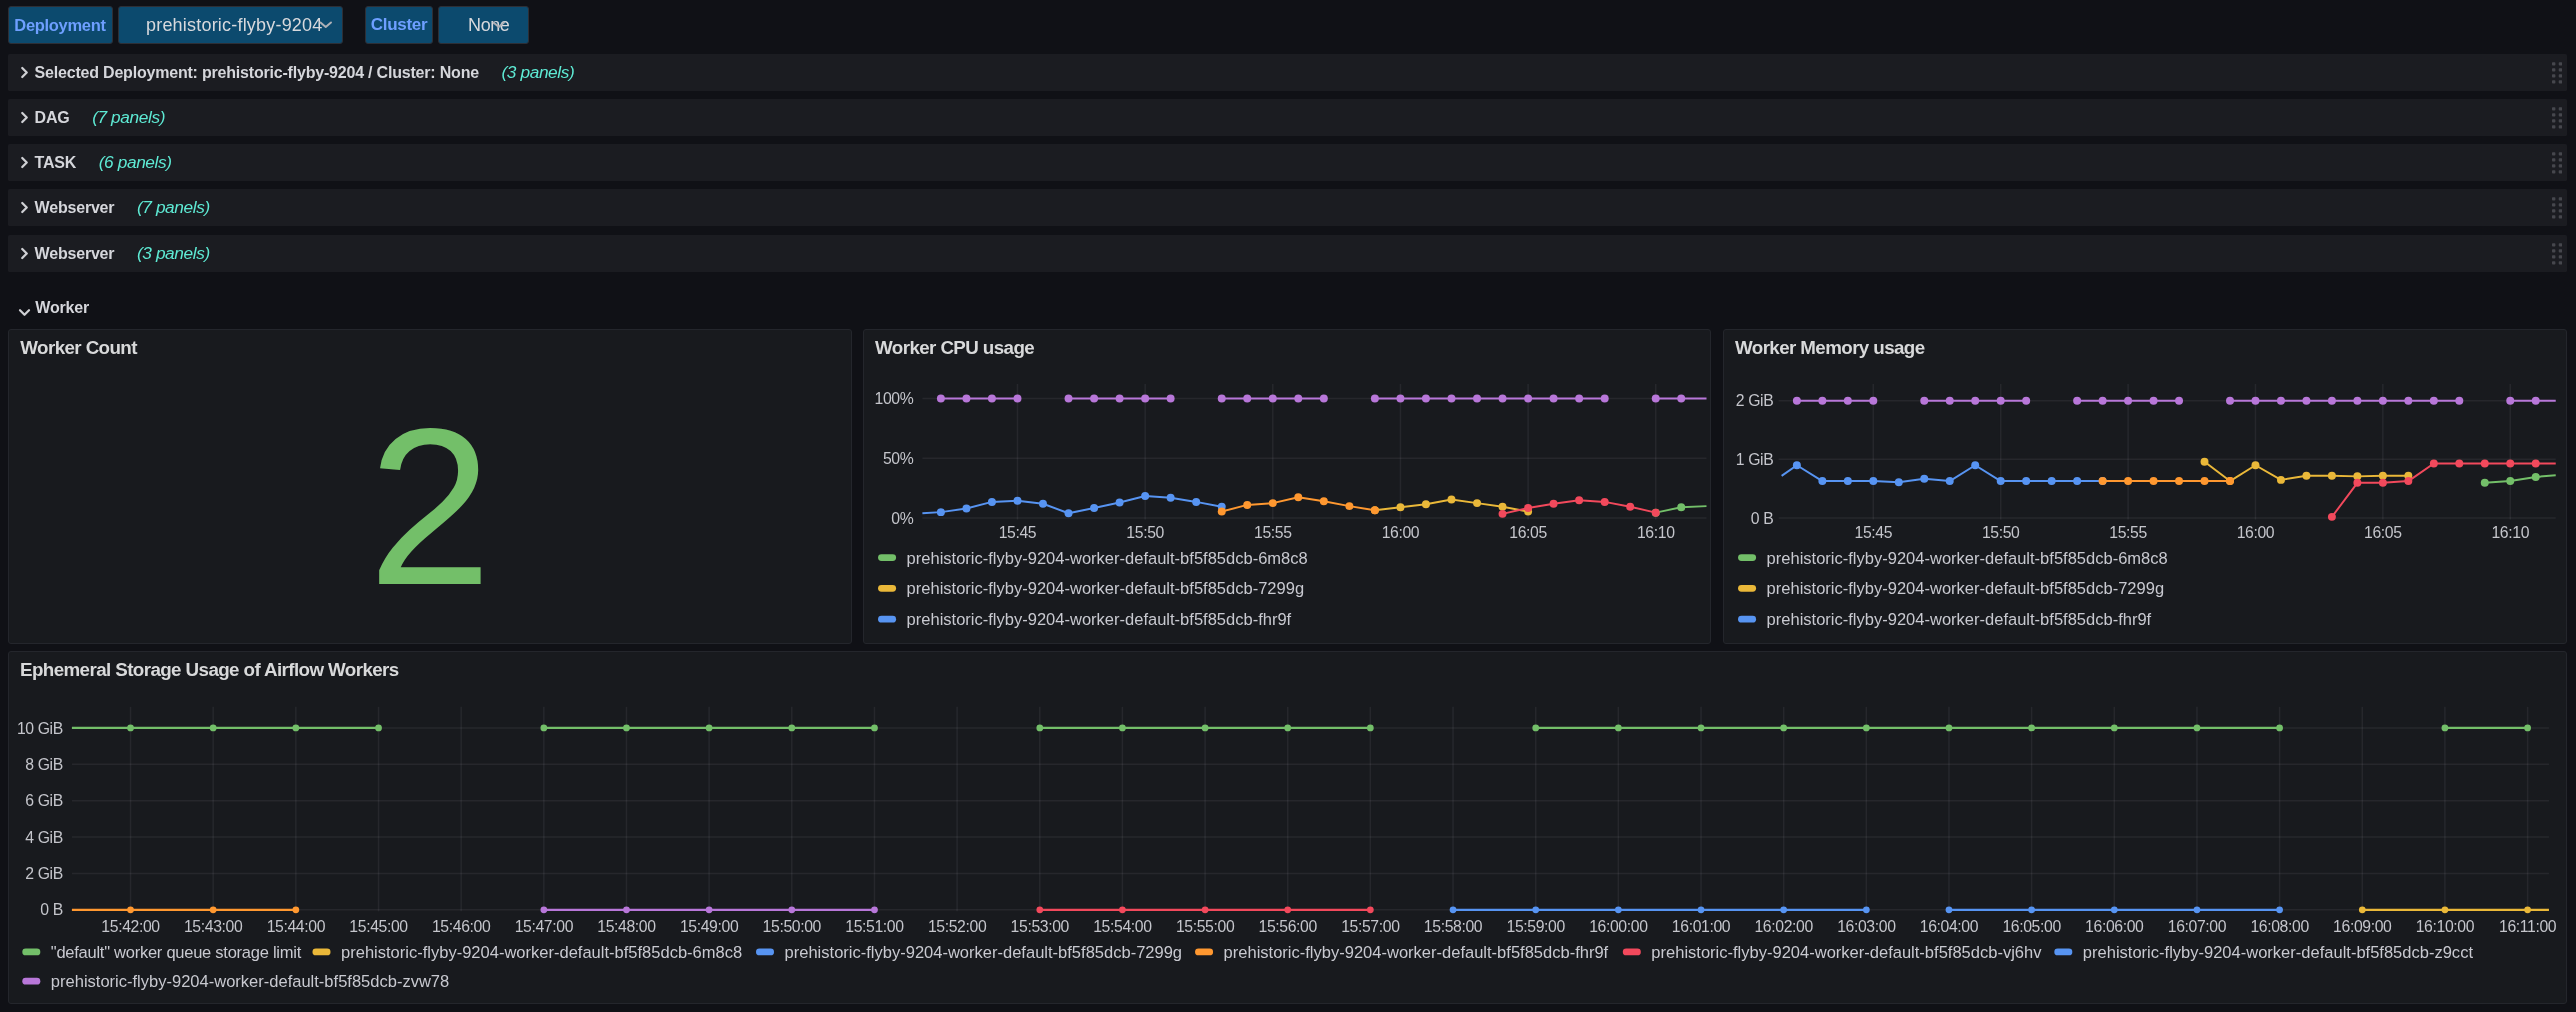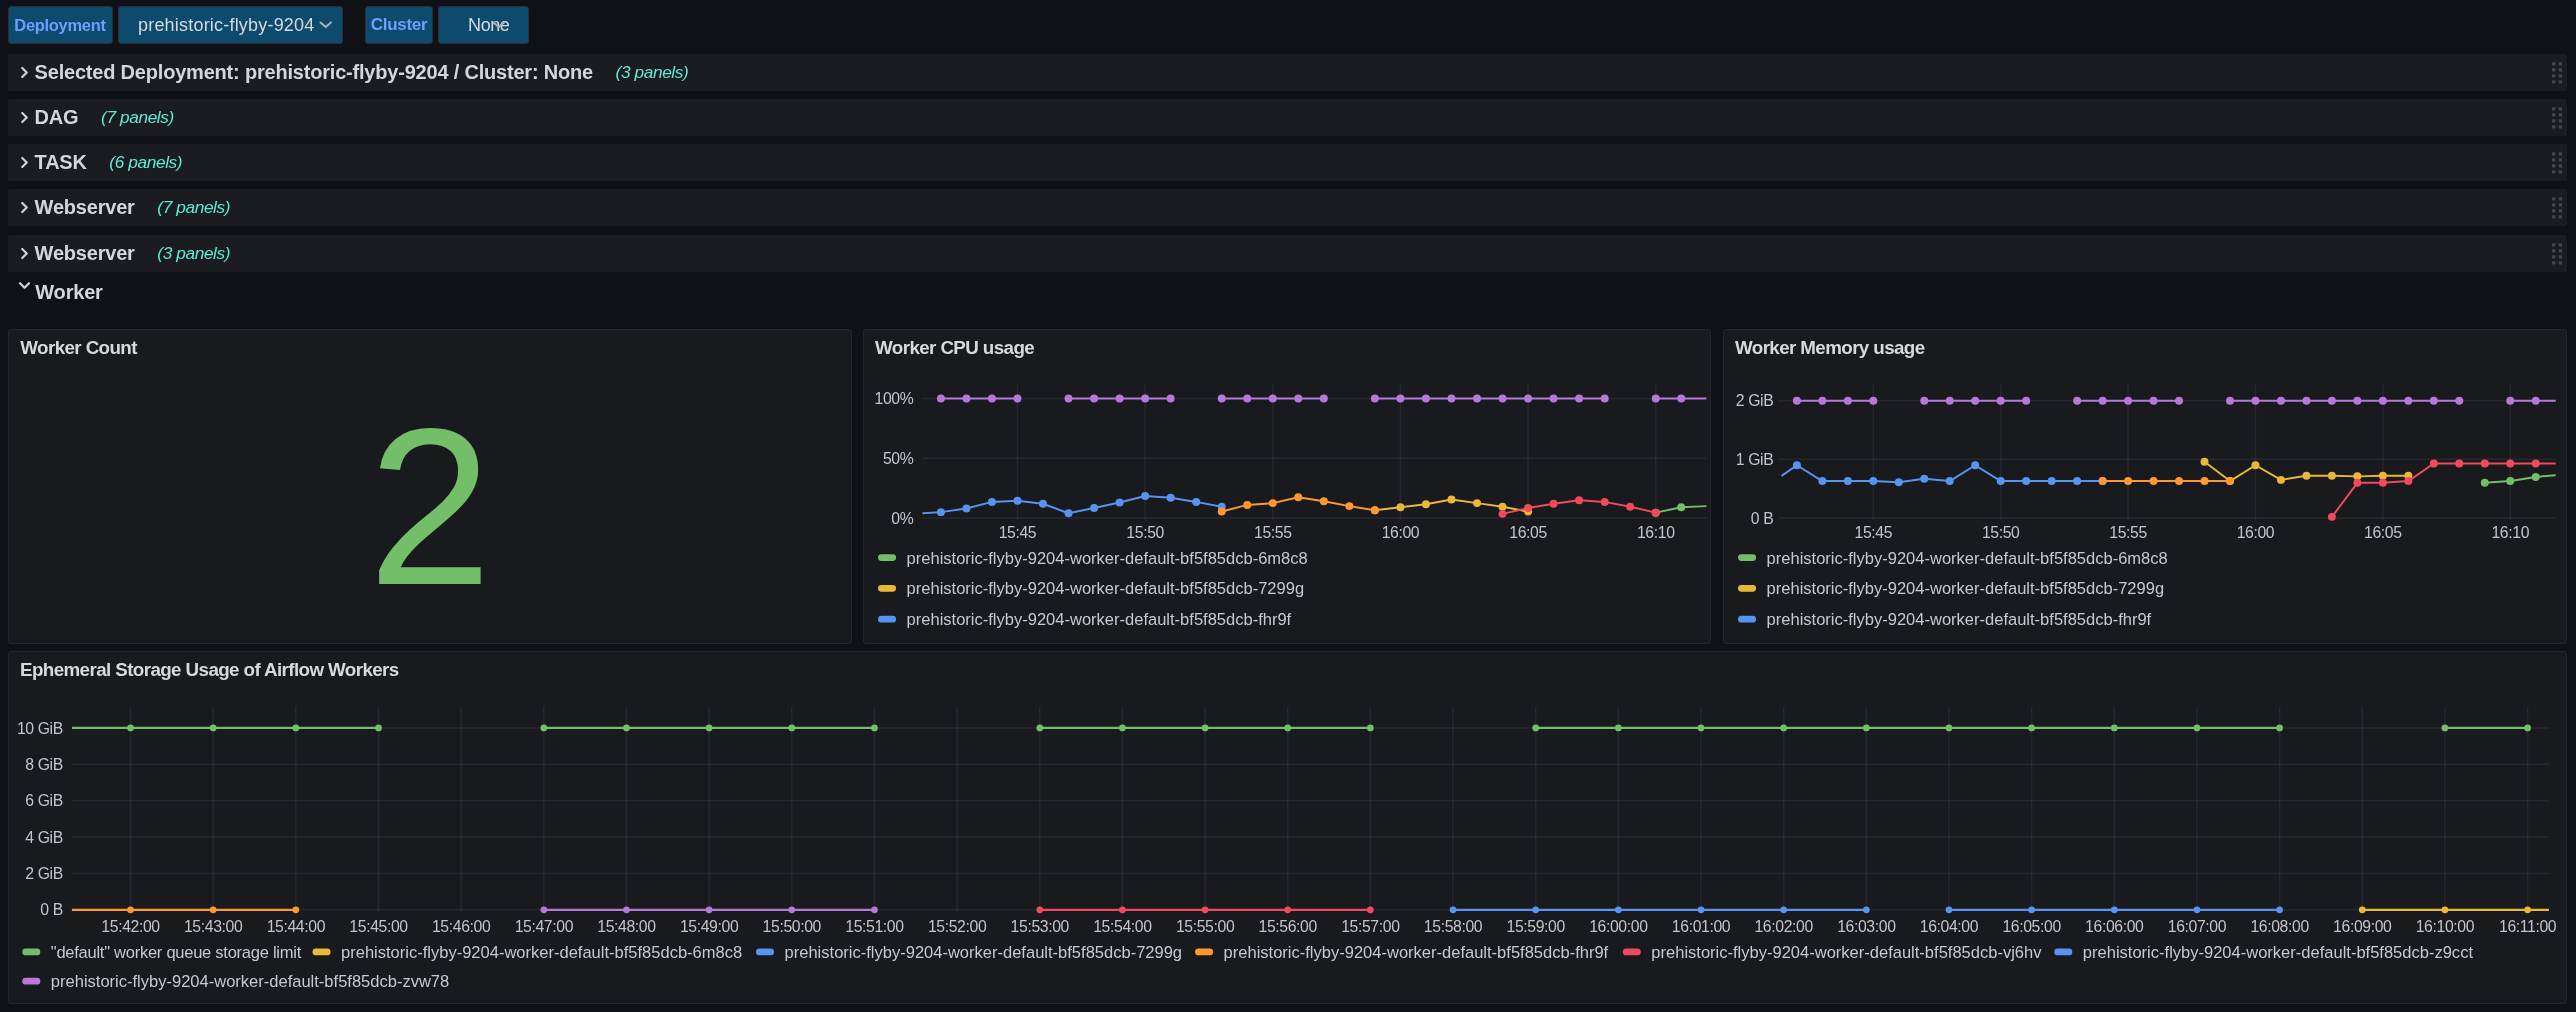--- a/index.html
+++ b/index.html
@@ -1,26 +1,26 @@
 <!DOCTYPE html>
 <html style="font-size:12px"><head><meta charset="utf-8"><style>
 *{margin:0;padding:0;box-sizing:border-box}
 html,body{width:2576px;height:1012px;background:#101116;font-family:"Liberation Sans",sans-serif;overflow:hidden;position:relative}
 .abs{position:absolute}
 .panel{position:absolute;background:#181a1e;border:1.5px solid #24262c;border-radius:3px}
 .bar{position:absolute;background:#1b1c21;border-radius:1.5px;display:flex;align-items:center}
 .btn{position:absolute;background:#0c4a6e;border:1.5px solid #2d2f36;border-radius:3px;display:flex;align-items:center;justify-content:center}
-.rtitle{font-size:20px;font-weight:700;color:#d5d6db;letter-spacing:-0.2px;white-space:nowrap}
+.rtitle{font-size:16px;font-weight:700;color:#d5d6db;letter-spacing:-0.2px;white-space:nowrap}
 .rnote{font-size:17.3px;font-style:italic;color:#5eead4;letter-spacing:-0.4px;margin-left:22.6px;white-space:nowrap}
 svg text{font-family:"Liberation Sans",sans-serif}
 </style></head><body>
 <div class="btn" style="left:7.5px;top:6px;width:105px;height:38px">
     <span style="font-size:16.5px;font-weight:700;color:#6e9fff;letter-spacing:-0.3px">Deployment</span>
   </div>
-<div class="btn" style="left:118px;top:6px;width:225px;height:38px;justify-content:flex-start;padding-left:19px">
+<div class="btn" style="left:118px;top:6px;width:225px;height:38px;justify-content:flex-start;padding-left:27px">
     <span style="font-size:18px;color:#d8d9dd;letter-spacing:0.2px">prehistoric-flyby-9204</span>
   </div>
 <svg class="abs" style="left:319px;top:21px" width="13.5" height="7.5" viewBox="0 0 18 10">
     <path d="M2 2 L9 8 L16 2" fill="none" stroke="#aeb0b6" stroke-width="2.6" stroke-linecap="round" stroke-linejoin="round"></path>
   </svg>
 <div class="btn" style="left:365px;top:6px;width:68px;height:38px">
     <span style="font-size:17px;font-weight:700;color:#6e9fff;letter-spacing:-0.3px">Cluster</span>
   </div>
 <div class="btn" style="left:438px;top:6px;width:91px;height:38px;justify-content:center;padding-left:10.5px">
     <span style="font-size:18px;color:#d8d9dd;letter-spacing:-0.4px">None</span>
@@ -106,21 +106,21 @@
       <rect x="0" y="0" width="4.5" height="4.5" rx="1" fill="#46474d"></rect>
       <rect x="9" y="0" width="4.5" height="4.5" rx="1" fill="#46474d"></rect>
       <rect x="0" y="8" width="4.5" height="4.5" rx="1" fill="#46474d"></rect>
       <rect x="9" y="8" width="4.5" height="4.5" rx="1" fill="#46474d"></rect>
       <rect x="0" y="16" width="4.5" height="4.5" rx="1" fill="#46474d"></rect>
       <rect x="9" y="16" width="4.5" height="4.5" rx="1" fill="#46474d"></rect>
       <rect x="0" y="24" width="4.5" height="4.5" rx="1" fill="#46474d"></rect>
       <rect x="9" y="24" width="4.5" height="4.5" rx="1" fill="#46474d"></rect>
     </svg>
   </div>
-<div class="abs" style="left:0;top:281px;width:2576px;height:36px;display:flex;align-items:flex-start">
+<div class="abs" style="left:0;top:281px;width:2576px;height:36px;display:flex;align-items:flex-end">
     <svg style="margin-left:17.3px" width="15px" height="9px" viewBox="0 0 20 12">
       <path d="M4 3 L10 9 L16 3" fill="none" stroke="#cfd0d4" stroke-width="3" stroke-linecap="round" stroke-linejoin="round"></path>
     </svg>
     <span class="rtitle" style="margin-left:3px">Worker</span>
   </div>
 <div class="panel" style="left:7.5px;top:329px;width:844px;height:315px"></div>
 <svg class="abs" style="left:7.5px;top:329px" width="844" height="315" viewBox="0 0 1122 419">
     <text x="16.0" y="33.0" font-size="25" fill="#d8d9da" text-anchor="start" font-weight="700" letter-spacing="-0.8">Worker Count</text>
     <text x="561" y="339" font-size="296" font-weight="400" fill="#73BF69" text-anchor="middle" style="letter-spacing:0">2</text>
   </svg>

